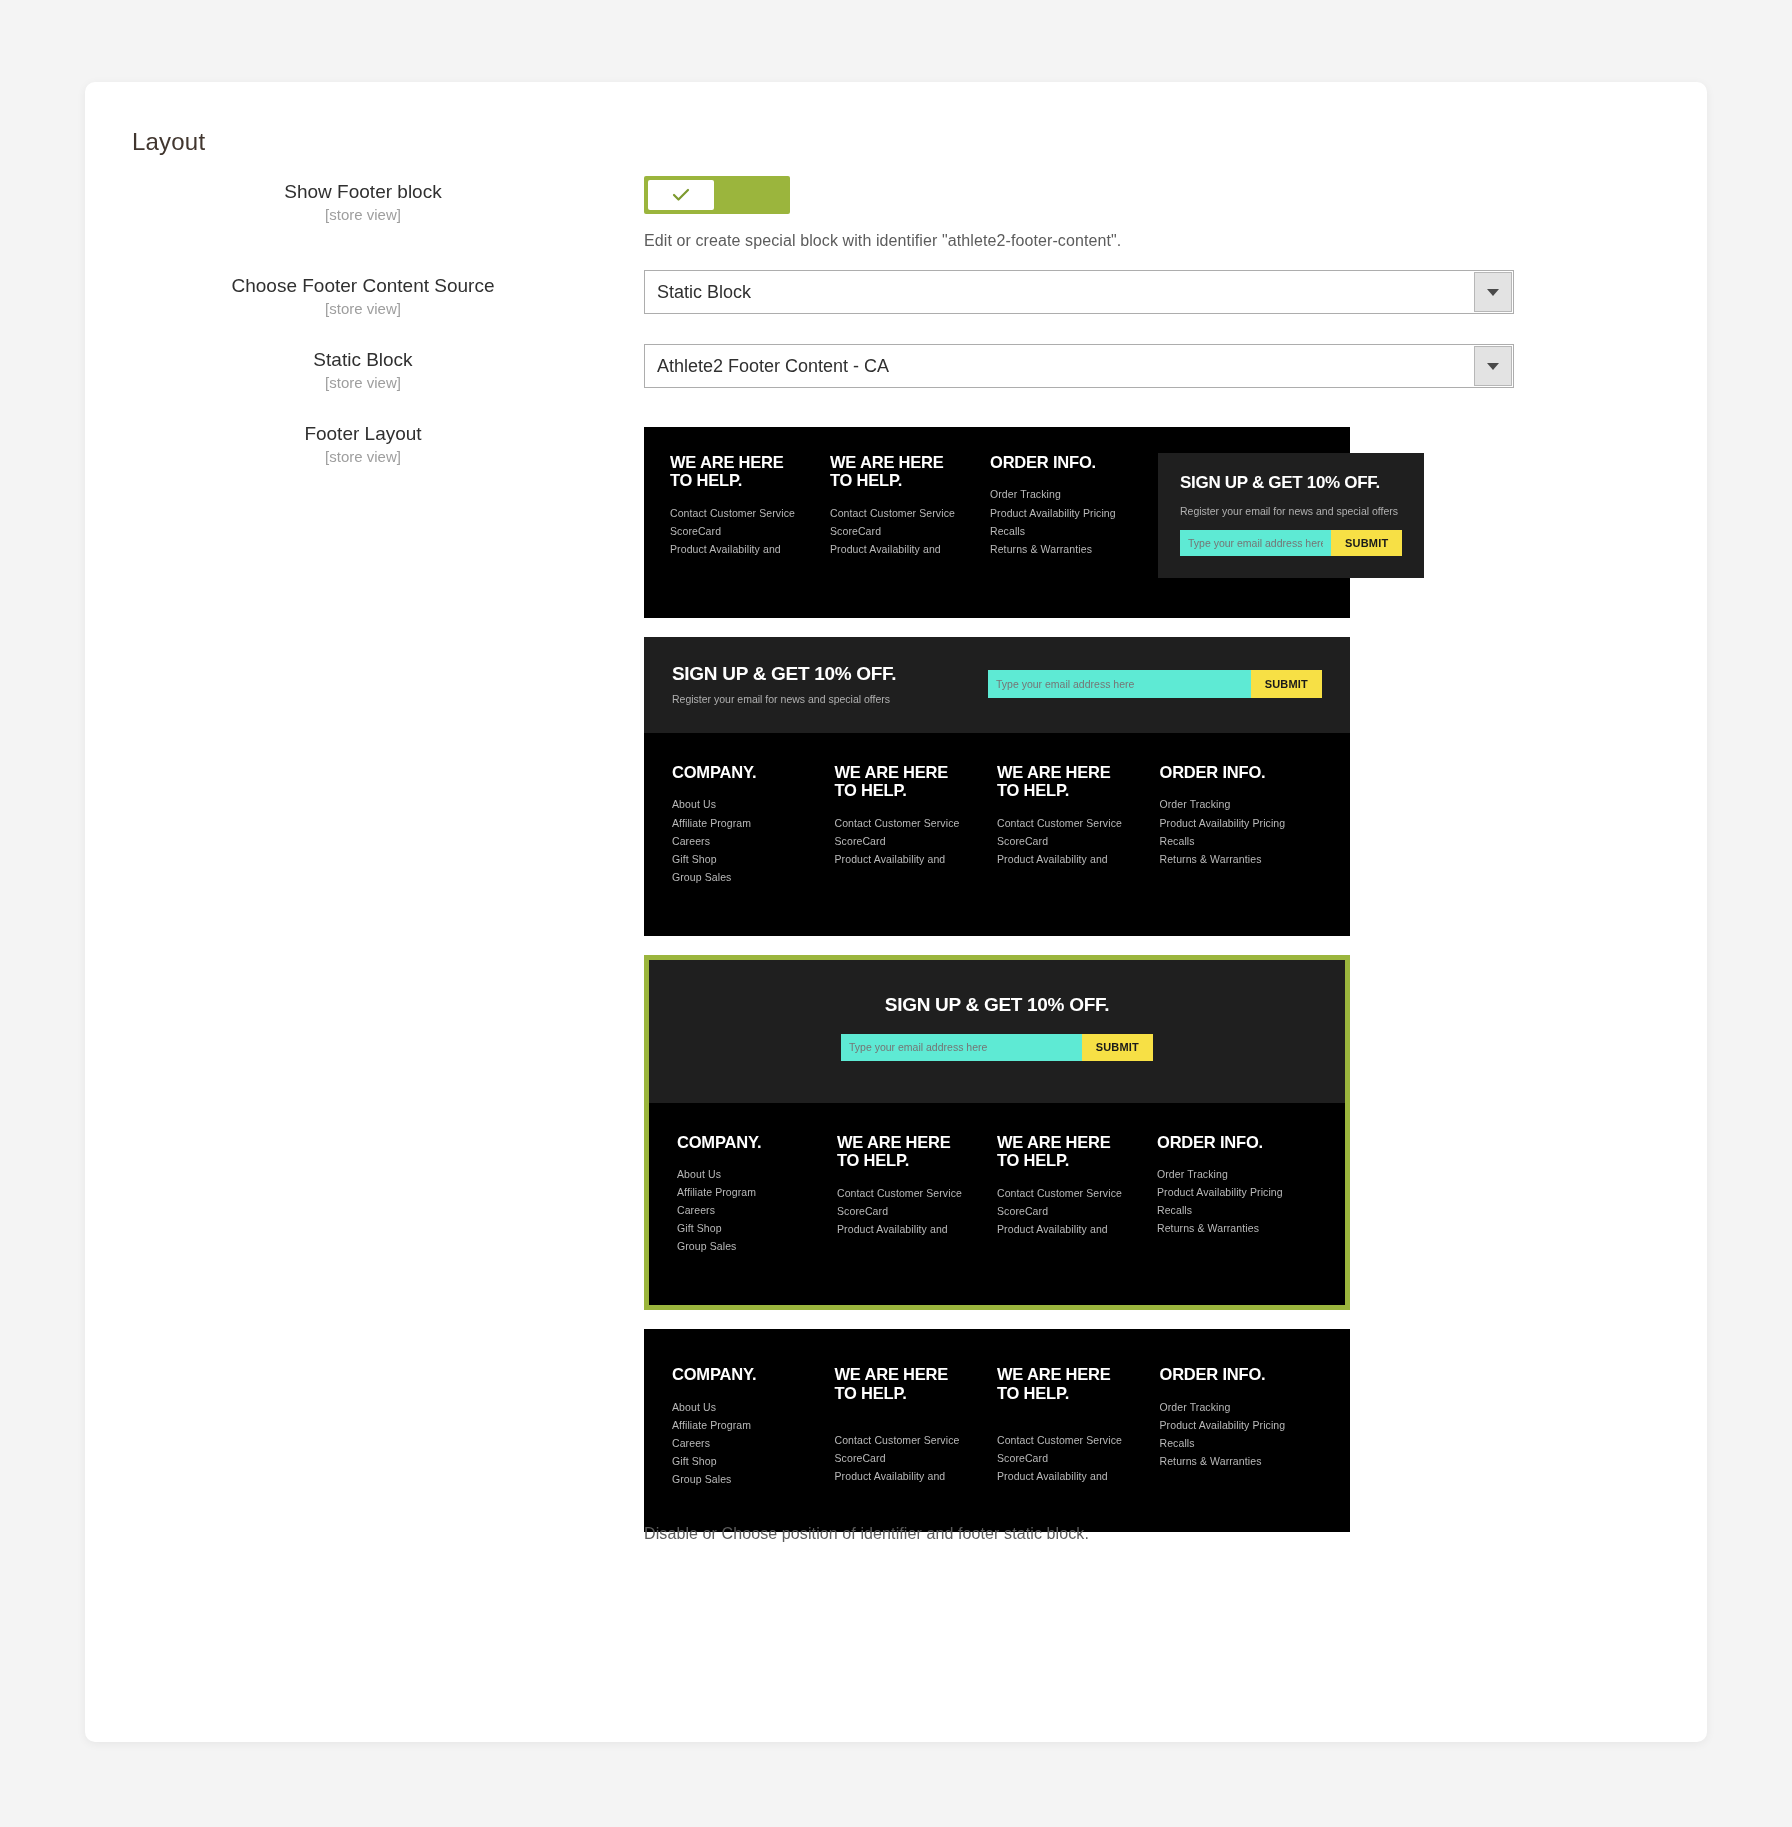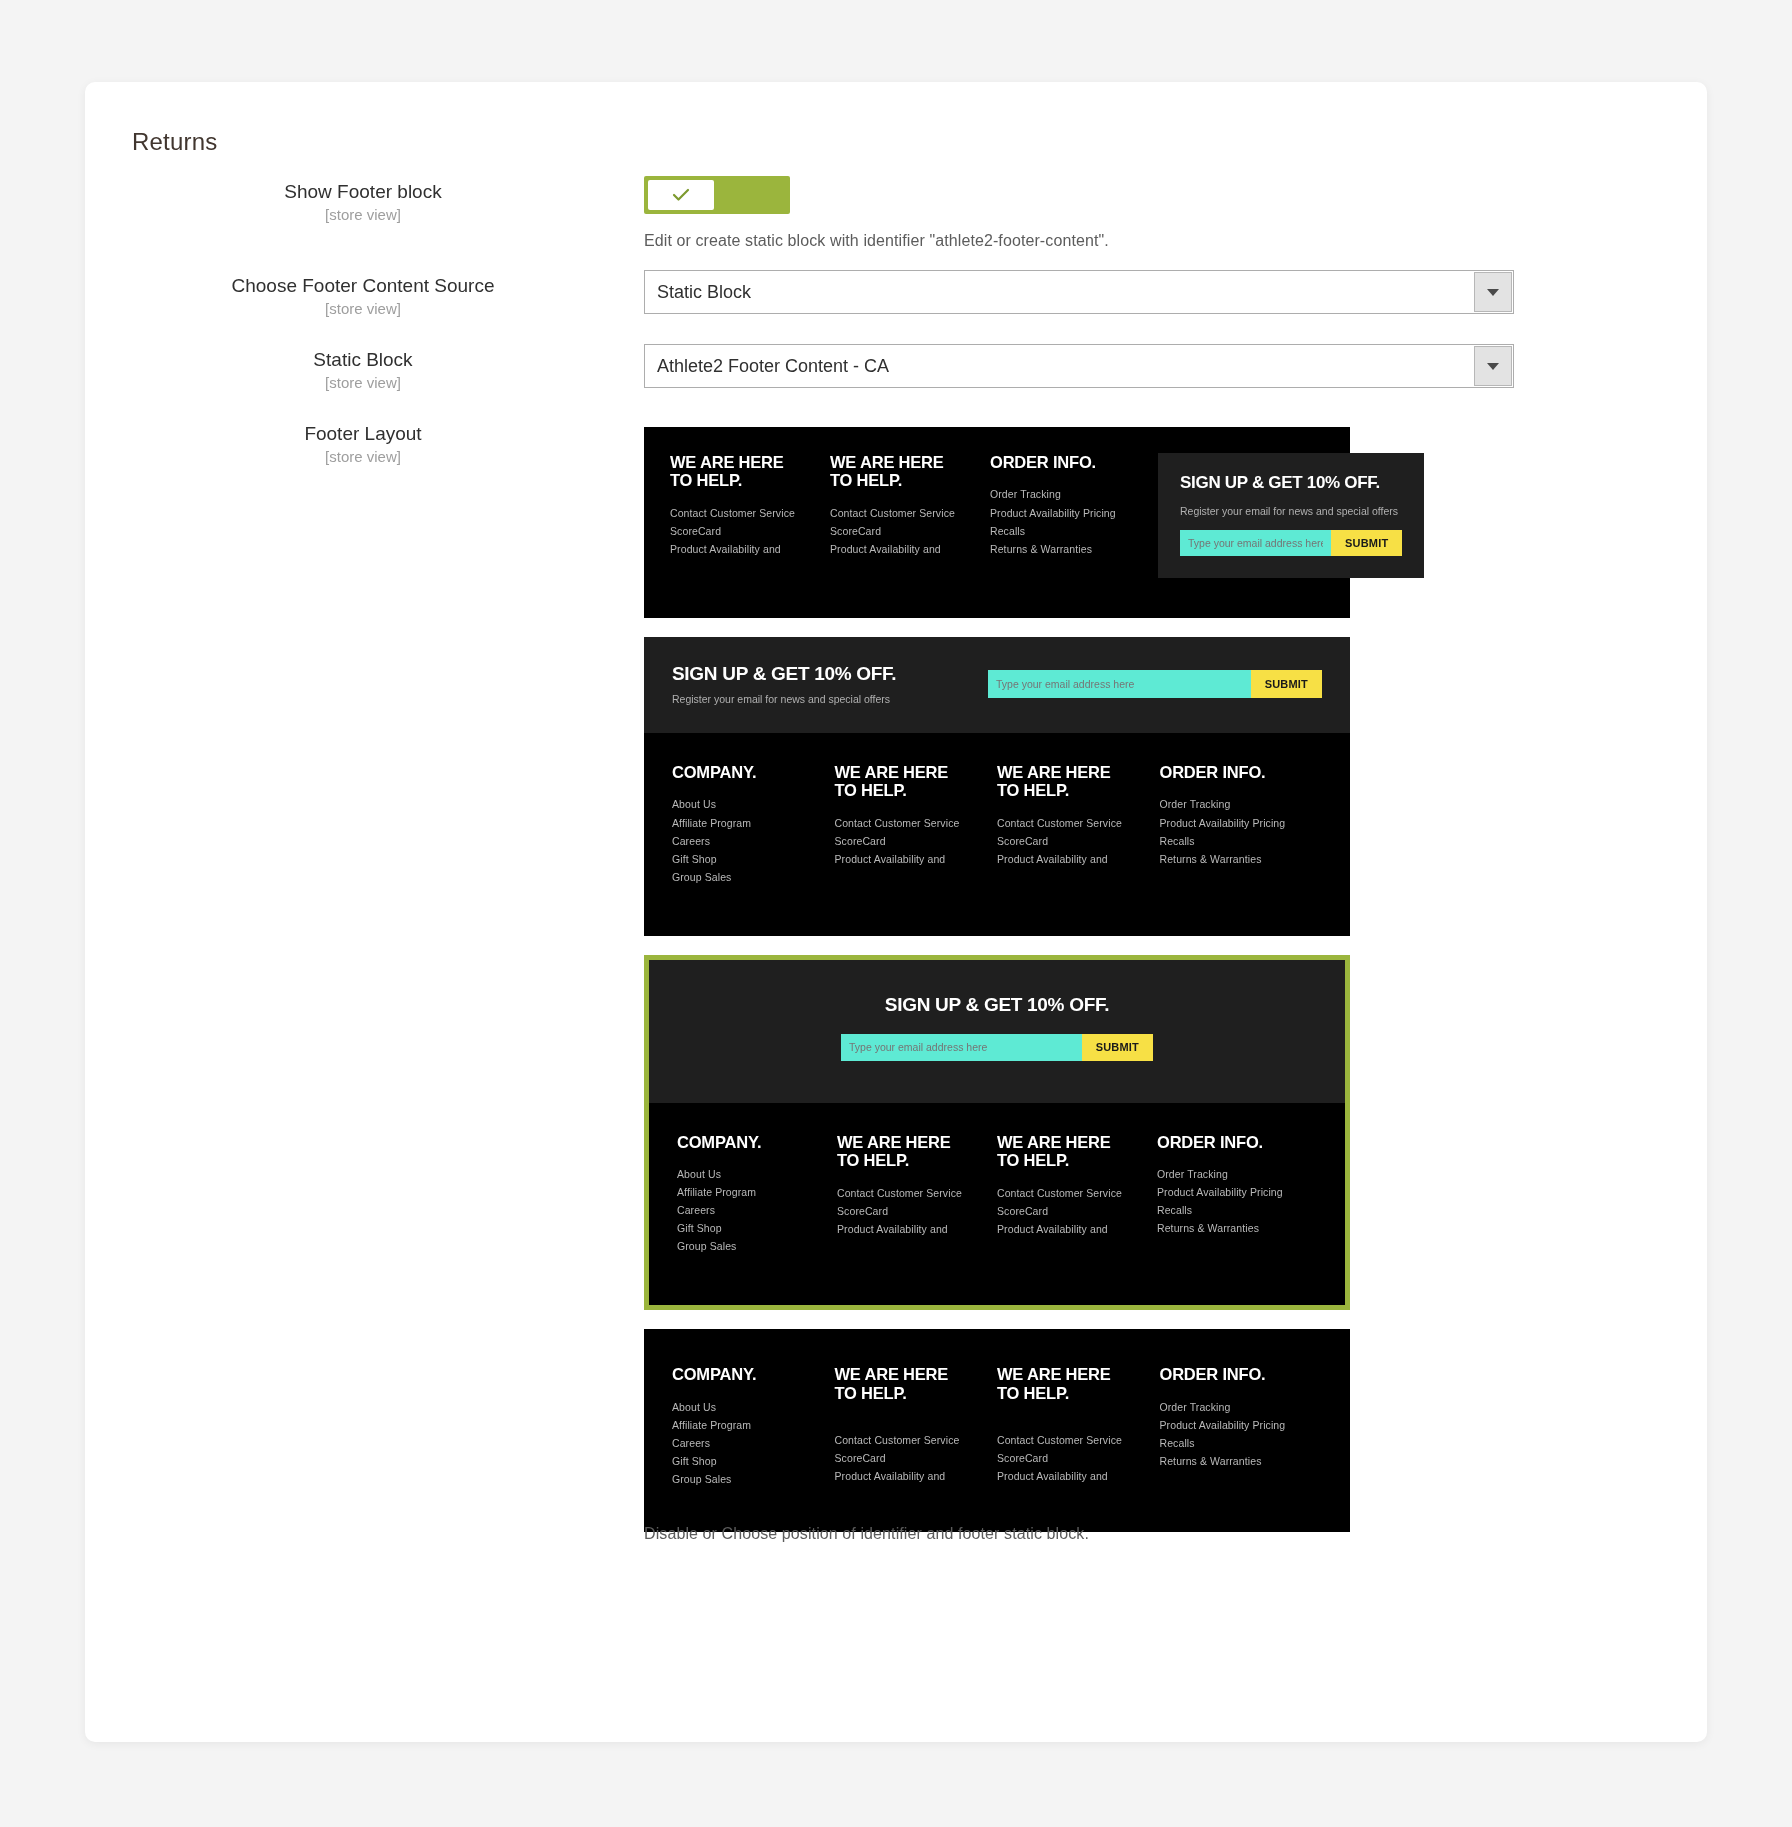--- a/index.html
+++ b/index.html
@@ -246,36 +246,36 @@
     color: #5c5c5c;
     letter-spacing: 0.1px;
   }
 </style>
 </head>
 <body>
 
 <div class="page">
   <div class="card">
 
-    <h2 class="section-title">Returns</h2>
+    <h2 class="section-title">Layout</h2>
 
     <div class="row" style="top:98px;">
       <div class="label-col">
         <span class="label-main">Show Footer block</span>
         <span class="label-scope">[store view]</span>
       </div>
       <div class="field-col" style="top:-4px;">
         <span class="toggle">
           <span class="knob">
             <svg width="18" height="14" viewBox="0 0 18 14" aria-hidden="true">
               <path d="M2 7 L6.5 11.5 L16 2" fill="none" stroke="#7d9a2e" stroke-width="2.2" stroke-linecap="round" stroke-linejoin="round"></path>
             </svg>
           </span>
         </span>
-        <span class="hint">Edit or create static block with identifier "athlete2-footer-content".</span>
+        <span class="hint">Edit or create special block with identifier "athlete2-footer-content".</span>
       </div>
     </div>
 
     <div class="row" style="top:192px;">
       <div class="label-col">
         <span class="label-main">Choose Footer Content Source</span>
         <span class="label-scope">[store view]</span>
       </div>
       <div class="field-col" style="top:-4px;">
         <span class="select-wrap">

